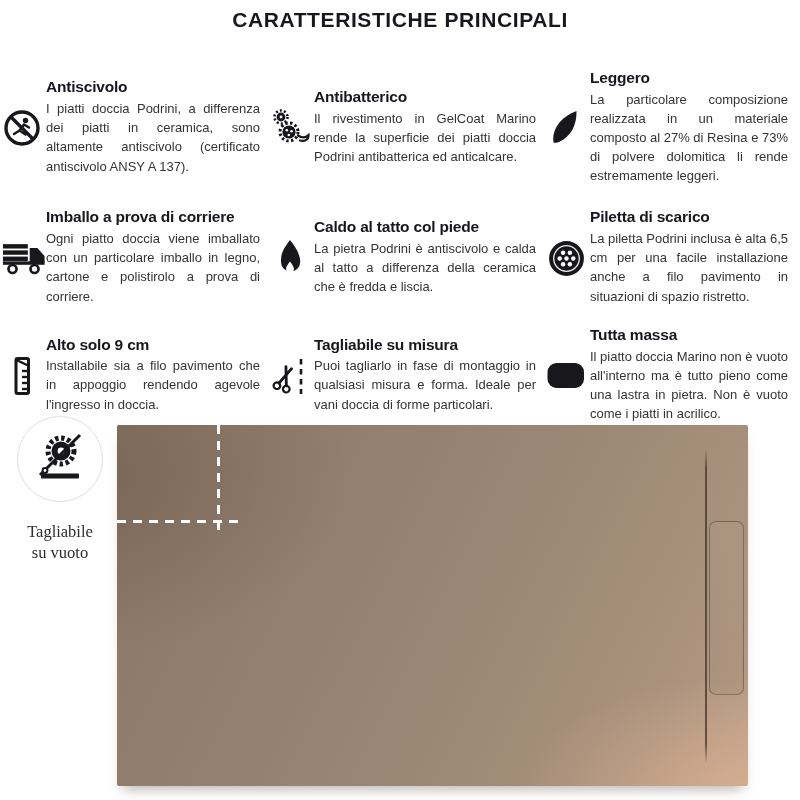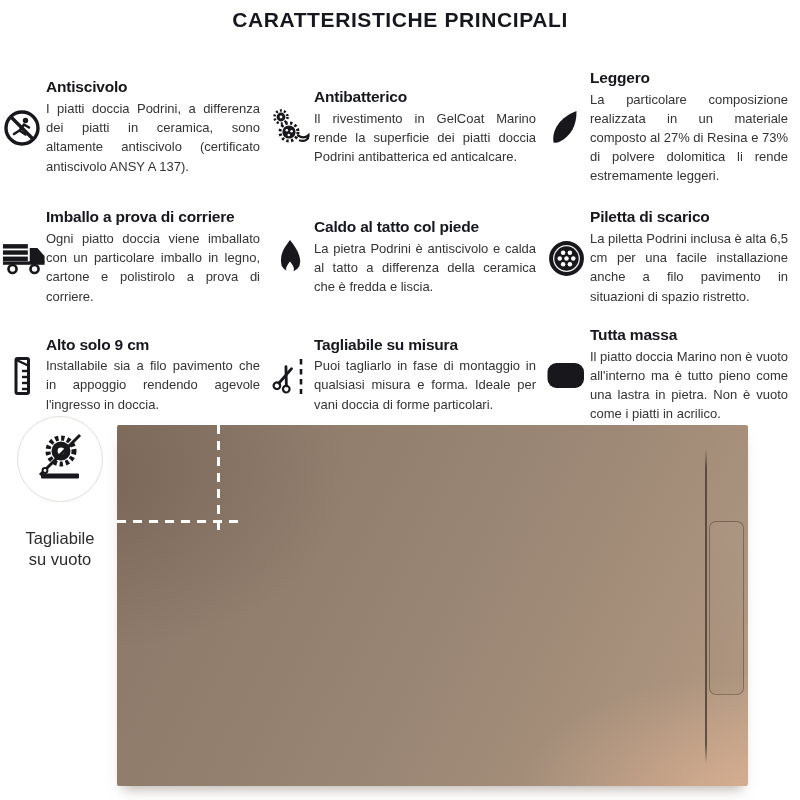--- a/index.html
+++ b/index.html
@@ -39,21 +39,21 @@
 
   
   .cut-badge{position:absolute;left:8px;top:416px;width:104px;text-align:center;}
   .cut-badge .circle{
     width:84px;height:84px;margin:0 auto;border-radius:50%;
     background:#fff;border:1px solid #e4e1dd;
     display:flex;align-items:center;justify-content:center;
     box-shadow:0 0 0 1px rgba(0,0,0,0.01);
   }
   .cut-badge .label{
-    margin-top:26px;font-size:16.5px;color:#2c2c2c;line-height:1.3;
+    margin-top:19px;font-size:16.5px;color:#2c2c2c;line-height:1.3;font-family:Liberation Serif, serif;
   }
 
   
   .tray{
     position:absolute;left:117px;top:425px;width:631px;height:361px;
     border-radius:2px;
     background:
       radial-gradient(60% 55% at 100% 102%, rgba(236,185,150,.55), rgba(236,185,150,0) 60%),
       radial-gradient(70% 80% at -5% 15%, rgba(52,40,30,.22), rgba(52,40,30,0) 60%),
       linear-gradient(117deg,#8b7767 0%,#94806f 35%,#9d8976 62%,#ab937e 85%,#bba089 100%);

